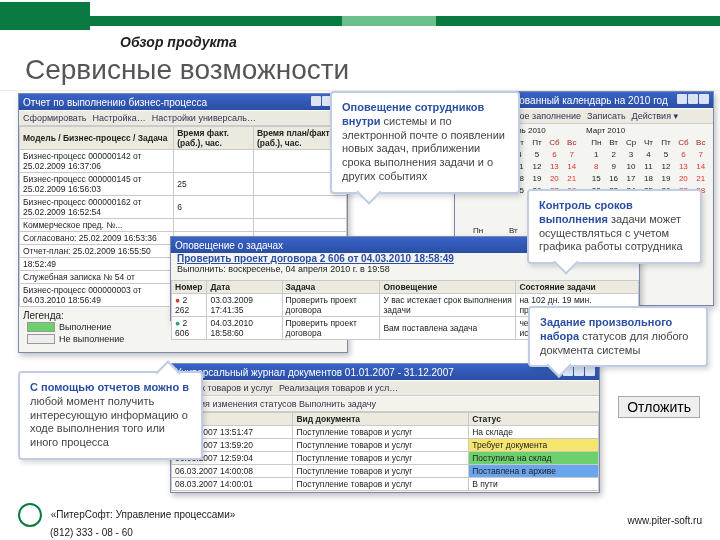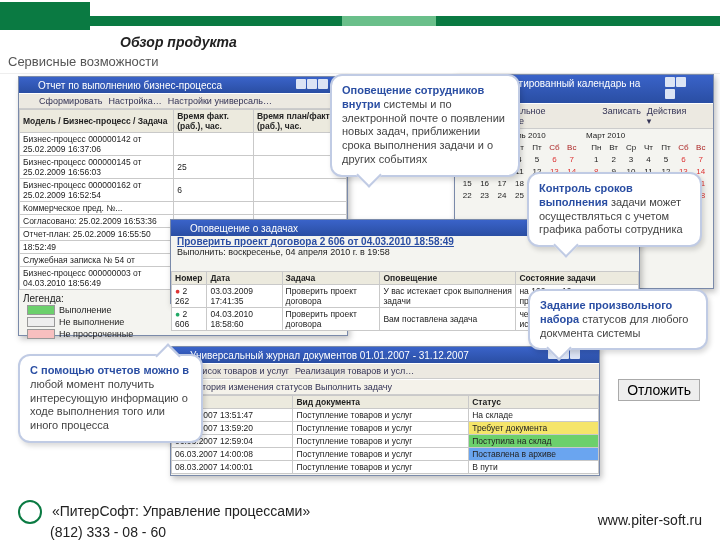--- a/index.html
+++ b/index.html
@@ -1,40 +1,40 @@
 <!DOCTYPE html>
 <html><head>
 <meta charset="utf-8">
 <style>
 *{box-sizing:border-box;margin:0;padding:0;font-family:Arial,Helvetica,sans-serif}
 body{width:720px;height:540px;background:#fff;position:relative;overflow:hidden;font-size:10px;color:#222}
 .topbar{height:30px;background:#fff;display:flex;align-items:flex-end}
 .topbar .green-block{width:90px;height:28px;background:#0a7a42}
 .topbar .stripe{flex:1;height:10px;background:linear-gradient(90deg,#0a7a42 0 40%,#6abf8a 40% 55%,#0a7a42 55% 100%);margin-bottom:4px}
 .pg-title{font-size:14px;font-weight:700;font-style:italic;margin:4px 0 4px 120px}
-.subtitle{font-size:13px;color:#555;margin-left:8px;margin-bottom:4px}
+.subtitle{font-size:28px;color:#555;margin-left:25px;margin-bottom:4px}
 .stage{position:relative;height:420px;border-top:1px solid #eee}
 .win{position:absolute;background:#f4f4f0;border:1px solid #7a8aaa;box-shadow:2px 3px 6px rgba(0,0,0,.25)}
-.win-title{background:linear-gradient(#3a63c9,#2a4ea3);color:#fff;font-size:10px;padding:2px 19px;display:flex;justify-content:space-between;align-items:center}
+.win-title{background:linear-gradient(#3a63c9,#2a4ea3);color:#fff;font-size:10px;padding:2px 4px;display:flex;justify-content:space-between;align-items:center}
 .win-title .ctrls span{display:inline-block;width:10px;height:10px;background:#dce4f4;margin-left:1px;border-radius:1px}
-.toolbar{display:flex;gap:6px;padding:2px 20px;background:#ece9e1;border-top:1px solid #fff;border-bottom:1px solid #ccc;font-size:9px}
+.toolbar{display:flex;gap:6px;padding:2px 4px;background:#ece9e1;border-top:1px solid #fff;border-bottom:1px solid #ccc;font-size:9px}
 .toolbar span{color:#335}
 table{border-collapse:collapse;width:100%;font-size:8.5px}
 th,td{border:1px solid #c9c9c9;padding:1px 3px;text-align:left;background:#fff}
 th{background:#eceade}
 .legend-row{display:flex;gap:4px;align-items:center;padding:1px 4px;font-size:9px}
 .chip{width:28px;height:10px;border:1px solid #999}
-.bubble{position:absolute;background:#fff;border:2px solid #c0cbe4;border-radius:12px;padding:8px 10px;font-size:11px;color:#444;line-height:1.25;max-width:190px;box-shadow:2px 3px 5px rgba(0,0,0,.15)}
+.bubble{position:absolute;background:#fff;border:2px solid #c0cbe4;border-radius:4px;padding:8px 10px;font-size:11px;color:#444;line-height:1.25;max-width:190px;box-shadow:2px 3px 5px rgba(0,0,0,.15)}
 .bubble .lead{color:#2a4ea3;font-weight:700}
 .bubble:after{content:"";position:absolute;width:16px;height:16px;background:#fff;border-left:2px solid #c0cbe4;border-bottom:2px solid #c0cbe4;transform:rotate(-45deg)}
 .cal{display:grid;grid-template-columns:repeat(7,1fr);gap:1px;font-size:8px;text-align:center;padding:2px}
 .cal div{padding:1px}
 .cal .wk{color:#a22}
 .cal .hol{color:#d33}
-.footer{position:absolute;bottom:0;left:0;right:0;height:40px;display:flex;align-items:center;justify-content:space-between;padding:0 18px;font-size:14px}
+.footer{position:absolute;bottom:0;left:0;right:0;height:40px;display:flex;align-items:center;justify-content:space-between;padding:0 18px;font-size:10px}
 .footer .logo{width:24px;height:24px;border-radius:50%;border:2px solid #0a7a42;display:inline-block;vertical-align:middle;margin-right:6px}
 .btn{background:#eee;border:1px solid #aaa;padding:2px 8px;font-size:14px}
 .status-g{background:#6cd06c}
 .status-y{background:#f5e56a}
 .status-b{background:#6aa5f0}
 </style>
 </head>
 <body>
 
 <div class="topbar" data-name="header-bar">
@@ -112,24 +112,20 @@
       </table>
     <div style="padding:3px 4px" data-name="legend">
       <div data-name="legend-title">Легенда:</div>
       <div class="legend-row">
           <span class="chip" style="background:#6cd06c" data-name="legend-chip"></span>
           <span>Выполнение</span>
         </div>
       <div class="legend-row">
           <span class="chip" style="background:#eee" data-name="legend-chip"></span>
           <span>Не выполнение</span>
-        </div>
-      <div class="legend-row">
-          <span class="chip" style="background:#f7bfbf" data-name="legend-chip"></span>
-          <span>Не просроченные</span>
         </div>
     </div>
   </div>
 
   <div class="win" style="right:6px;top:0;width:260px;height:215px" data-name="window-calendar">
     <div class="win-title">
         <span data-name="title-text">Регламентированный календарь на 2010 год</span>
         <span class="ctrls" data-name="window-controls"><span></span><span></span><span></span></span>
       </div>
     <div class="toolbar" data-name="calendar-toolbar">
@@ -235,21 +231,21 @@
       </div>
     </div>
   </div>
 
   <div class="win" style="left:170px;top:145px;width:470px;height:85px" data-name="window-tasks">
     <div class="win-title">
         <span data-name="title-text">Оповещение о задачах</span>
         <span class="ctrls" data-name="window-controls"><span></span><span></span><span></span></span>
       </div>
     <div style="padding:0 6px;font-weight:700;text-decoration:underline;color:#2a4ea3;font-size:10px" data-name="task-headline">Проверить проект договора 2 606 от 04.03.2010 18:58:49</div>
-    <div style="padding:0 6px 14px;font-size:9px" data-name="task-sub">Выполнить: воскресенье, 04 апреля 2010 г. в 19:58</div>
+    <div style="padding:0 6px 6px;font-size:9px" data-name="task-sub">Выполнить: воскресенье, 04 апреля 2010 г. в 19:58</div>
     <table data-name="tasks-table">
       <tbody>
           <tr>
             <th>Номер</th>
             <th>Дата</th>
             <th>Задача</th>
             <th>Оповещение</th>
             <th>Состояние задачи</th>
           </tr>
       <tr data-name="table-row">

